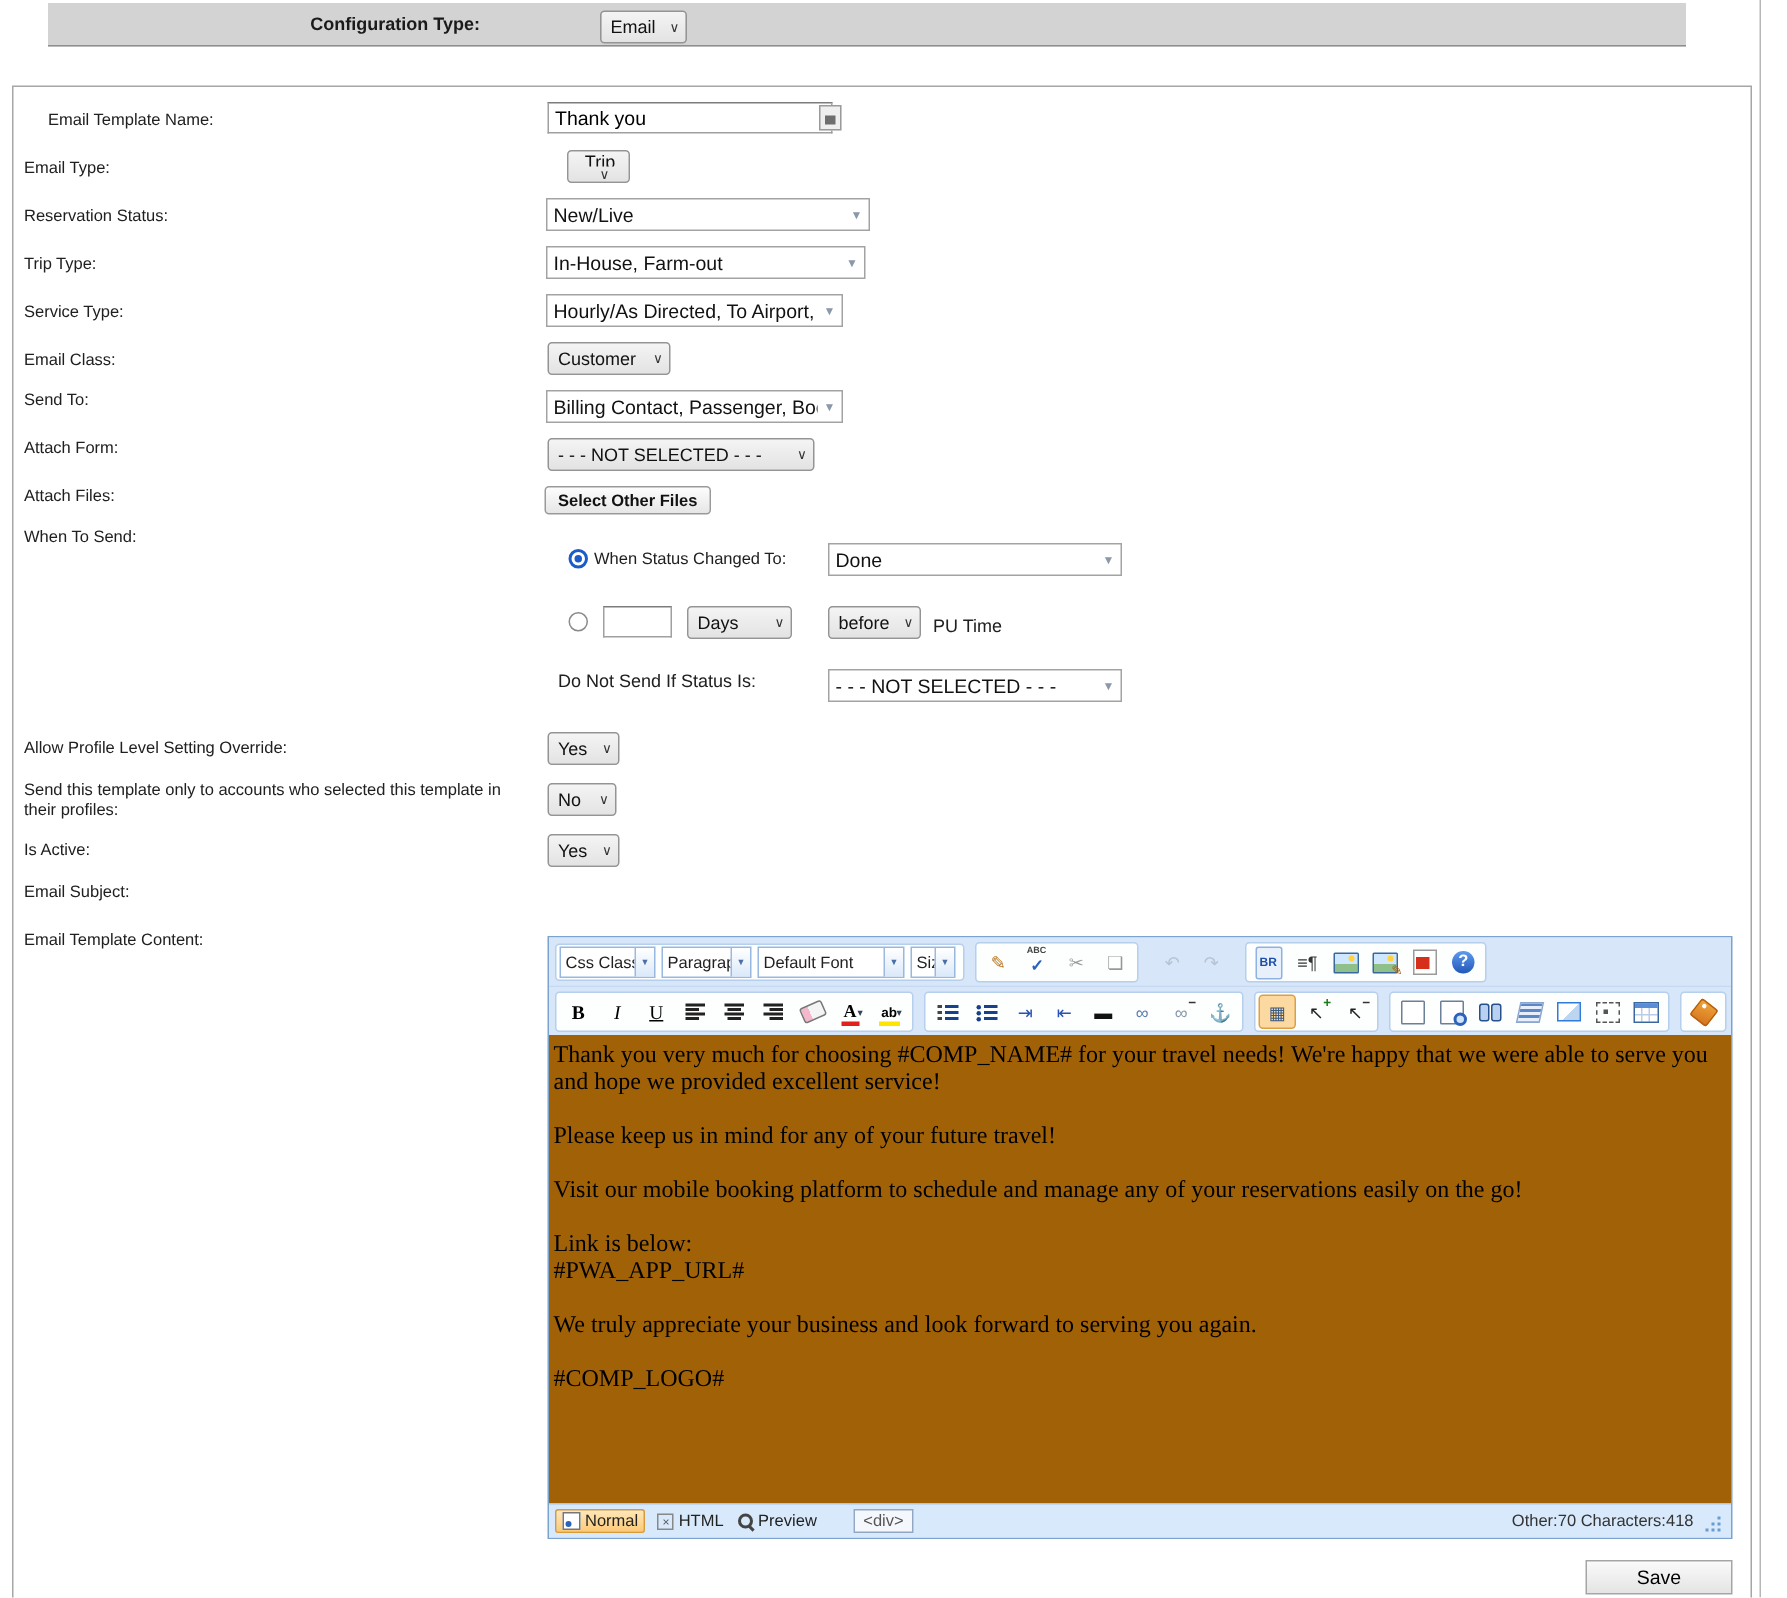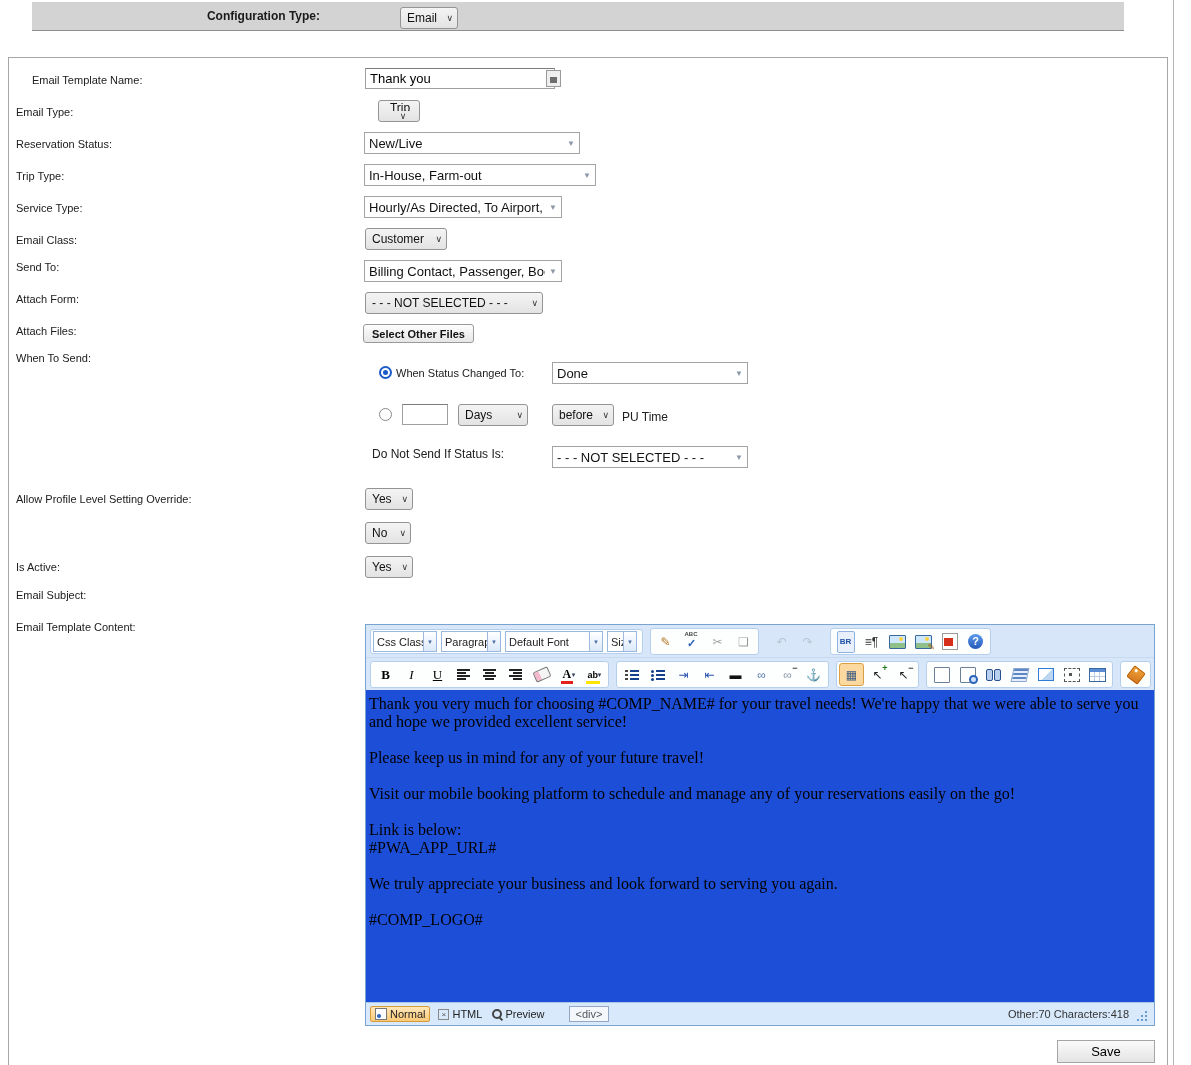--- a/index.html
+++ b/index.html
@@ -85,21 +85,21 @@
   .deco-bino::before,.deco-bino::after{content:"";position:absolute;top:0;width:5px;height:10px;border:1px solid #26508f;background:#b9d0ee;border-radius:2px;}
   .deco-bino::before{left:0;}.deco-bino::after{right:0;}
   .deco-layers{width:14px;height:12px;background:repeating-linear-gradient(180deg,#5d86c4 0 2px,#e6eefb 2px 4px);transform:skewX(-12deg);border:1px solid #8aa6cf;}
   .deco-crop{width:13px;height:11px;border:1px solid #2e7bd8;background:linear-gradient(135deg,#ffffff 55%,#bcd6f2 55%);}
   .deco-dotted{width:12px;height:12px;border:1px dashed #555;}
   .deco-dotted::after{content:"";position:absolute;left:4px;top:4px;width:3px;height:3px;background:#555;}
   .deco-table{width:15px;height:12px;border:1px solid #39689f;background:linear-gradient(#5b8dd6,#5b8dd6) 0 0/15px 3px no-repeat,linear-gradient(#b9cde6,#b9cde6) 4px 0/1px 12px no-repeat,linear-gradient(#b9cde6,#b9cde6) 9px 0/1px 12px no-repeat,linear-gradient(#b9cde6,#b9cde6) 0 7px/15px 1px no-repeat,#fff;}
   .deco-tag{width:9px;height:14px;border-radius:2px;background:linear-gradient(160deg,#f2a93b,#d2711c);transform:rotate(38deg);box-shadow:inset 0 0 0 1px #b65f12;}
   .deco-tag::before{content:"";position:absolute;top:2px;left:3px;width:3px;height:3px;border-radius:50%;background:#fff;}
 
-  .ed-content{flex:1;background:#1d4ed8;overflow:hidden;font-family:"Liberation Serif",serif;font-size:16px;line-height:18px;color:#000;padding:5px 3px 6px 3px;white-space:pre-line;}
+  .ed-content{flex:1;background:#a16207;overflow:hidden;font-family:"Liberation Serif",serif;font-size:16px;line-height:18px;color:#000;padding:5px 3px 6px 3px;white-space:pre-line;}
 
   .ed-status{flex:0 0 22px;background:#d7e9fb;border-top:1px solid #a8c6e8;display:flex;align-items:center;padding:0 4px;}
   .ed-tab{display:inline-flex;align-items:center;font-size:11px;color:#222;margin-right:10px;cursor:default;}
   .ed-tab.active{background:linear-gradient(#ffe7b8,#fcca77);border:1px solid #d89b3c;border-radius:2px;padding:1px 4px;margin-right:8px;}
   .mini-note{width:10px;height:10px;border:1px solid #777;background:#fff;position:relative;display:inline-block;margin-right:3px;}
   .mini-note::after{content:"";position:absolute;left:1px;bottom:1px;width:4px;height:4px;background:#2a62bc;border-radius:50%;}
   .mini-box{width:9px;height:9px;border:1px solid #888;color:#555;font:8px/9px "Liberation Sans",sans-serif;display:inline-block;text-align:center;margin-right:3px;}
   .mini-box::before{content:"×";}
   .mini-mag{width:6px;height:6px;border:2px solid #444;border-radius:50%;display:inline-block;position:relative;margin-right:3px;}
   .mini-mag::after{content:"";position:absolute;right:-3px;bottom:-3px;width:4px;height:2px;background:#444;transform:rotate(45deg);}
@@ -136,21 +136,21 @@
     <span class="nsel-arr">∨</span>
   </span>
 
   <span class="lbl" style="left:16px;top:138px;">Reservation Status:</span>
   <span class="combo" style="left:364px;top:132px;width:216px;">
     <span class="combo-val">New/Live</span>
     <span class="combo-arr">▼</span>
   </span>
 
   <span class="lbl" style="left:16px;top:170px;">Trip Type:</span>
-  <span class="combo" style="left:364px;top:164px;width:232px;">
+  <span class="combo" style="left:364px;top:164px;width:213px;">
     <span class="combo-val">In-House, Farm-out</span>
     <span class="combo-arr">▼</span>
   </span>
 
   <span class="lbl" style="left:16px;top:202px;">Service Type:</span>
   <span class="combo" style="left:364px;top:196px;width:198px;">
     <span class="combo-val">Hourly/As Directed, To Airport,</span>
     <span class="combo-arr">▼</span>
   </span>
 
@@ -200,20 +200,21 @@
     <span class="combo-val">- - - NOT SELECTED - - -</span>
     <span class="combo-arr">▼</span>
   </span>
 
   <span class="lbl" style="left:16px;top:493px;">Allow Profile Level Setting Override:</span>
   <span class="nsel" style="left:365px;top:488px;width:48px;">
     <span class="nsel-val">Yes</span>
     <span class="nsel-arr">∨</span>
   </span>
 
+  <span class="lbl wrap" style="left:16px;top:521px;width:332px;line-height:13px;">Send this template only to accounts who selected this template in their profiles:</span>
   <span class="nsel" style="left:365px;top:522px;width:46px;">
     <span class="nsel-val">No</span>
     <span class="nsel-arr">∨</span>
   </span>
 
   <span class="lbl" style="left:16px;top:561px;">Is Active:</span>
   <span class="nsel" style="left:365px;top:556px;width:48px;">
     <span class="nsel-val">Yes</span>
     <span class="nsel-arr">∨</span>
   </span>

